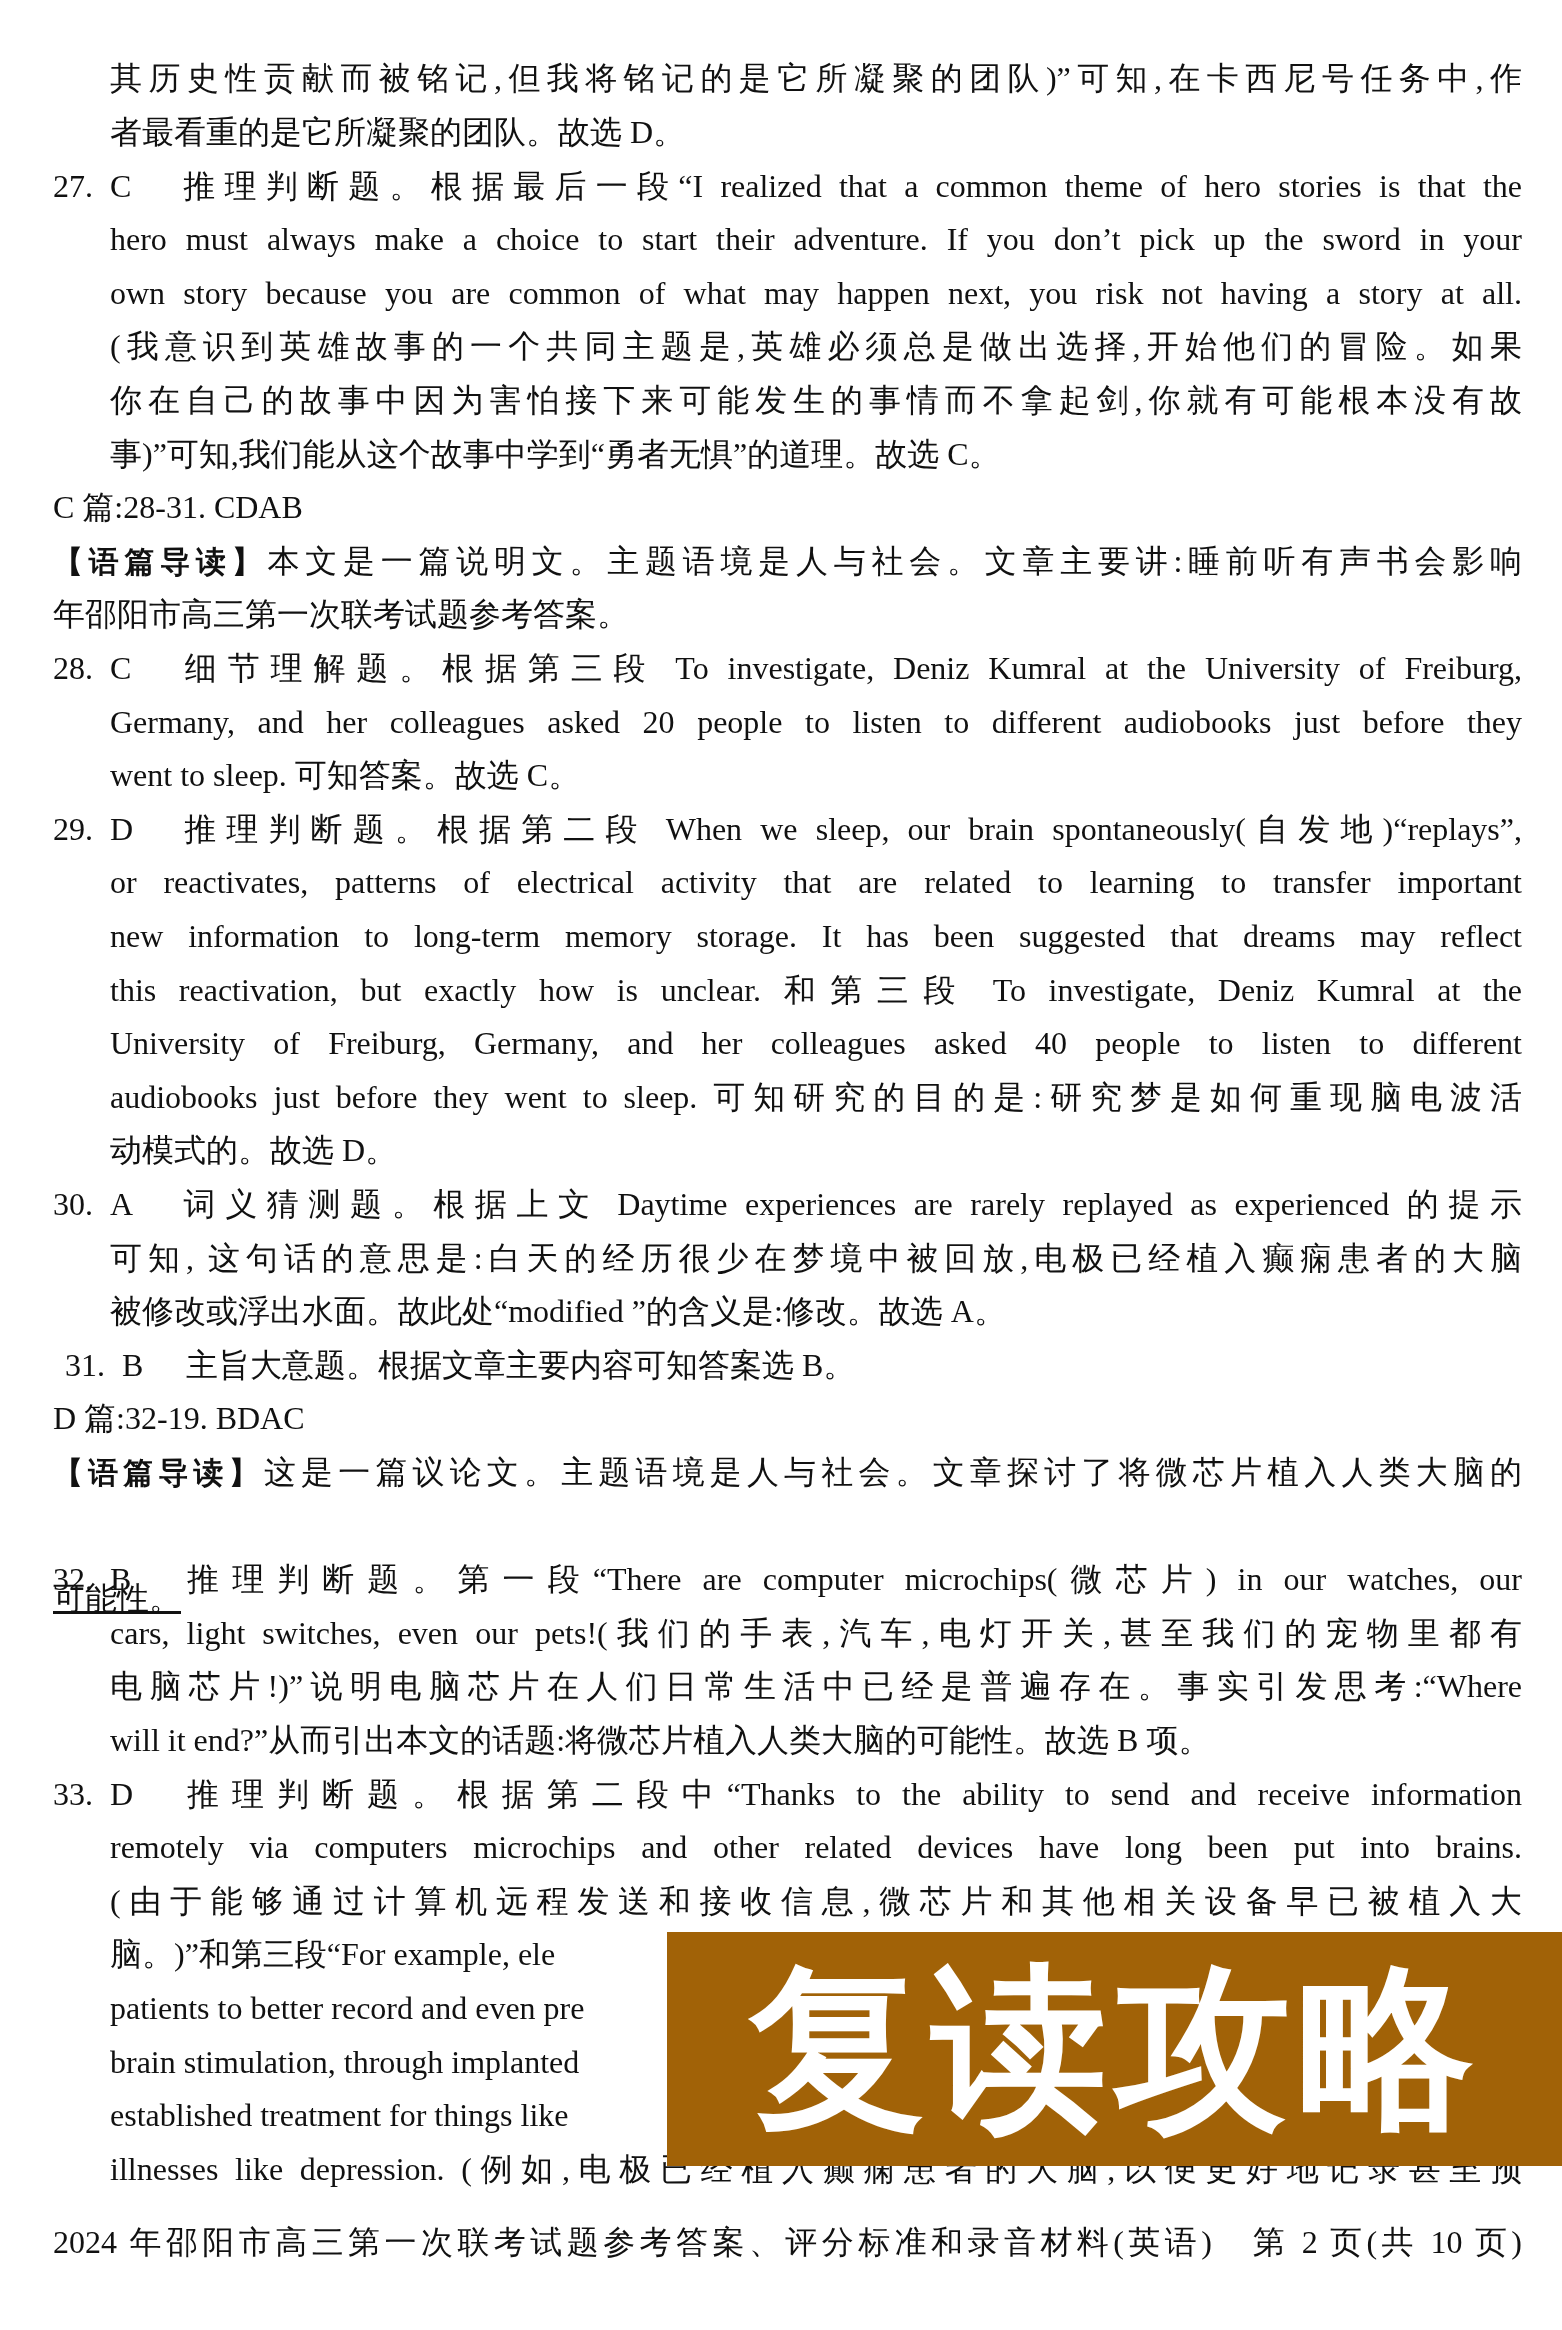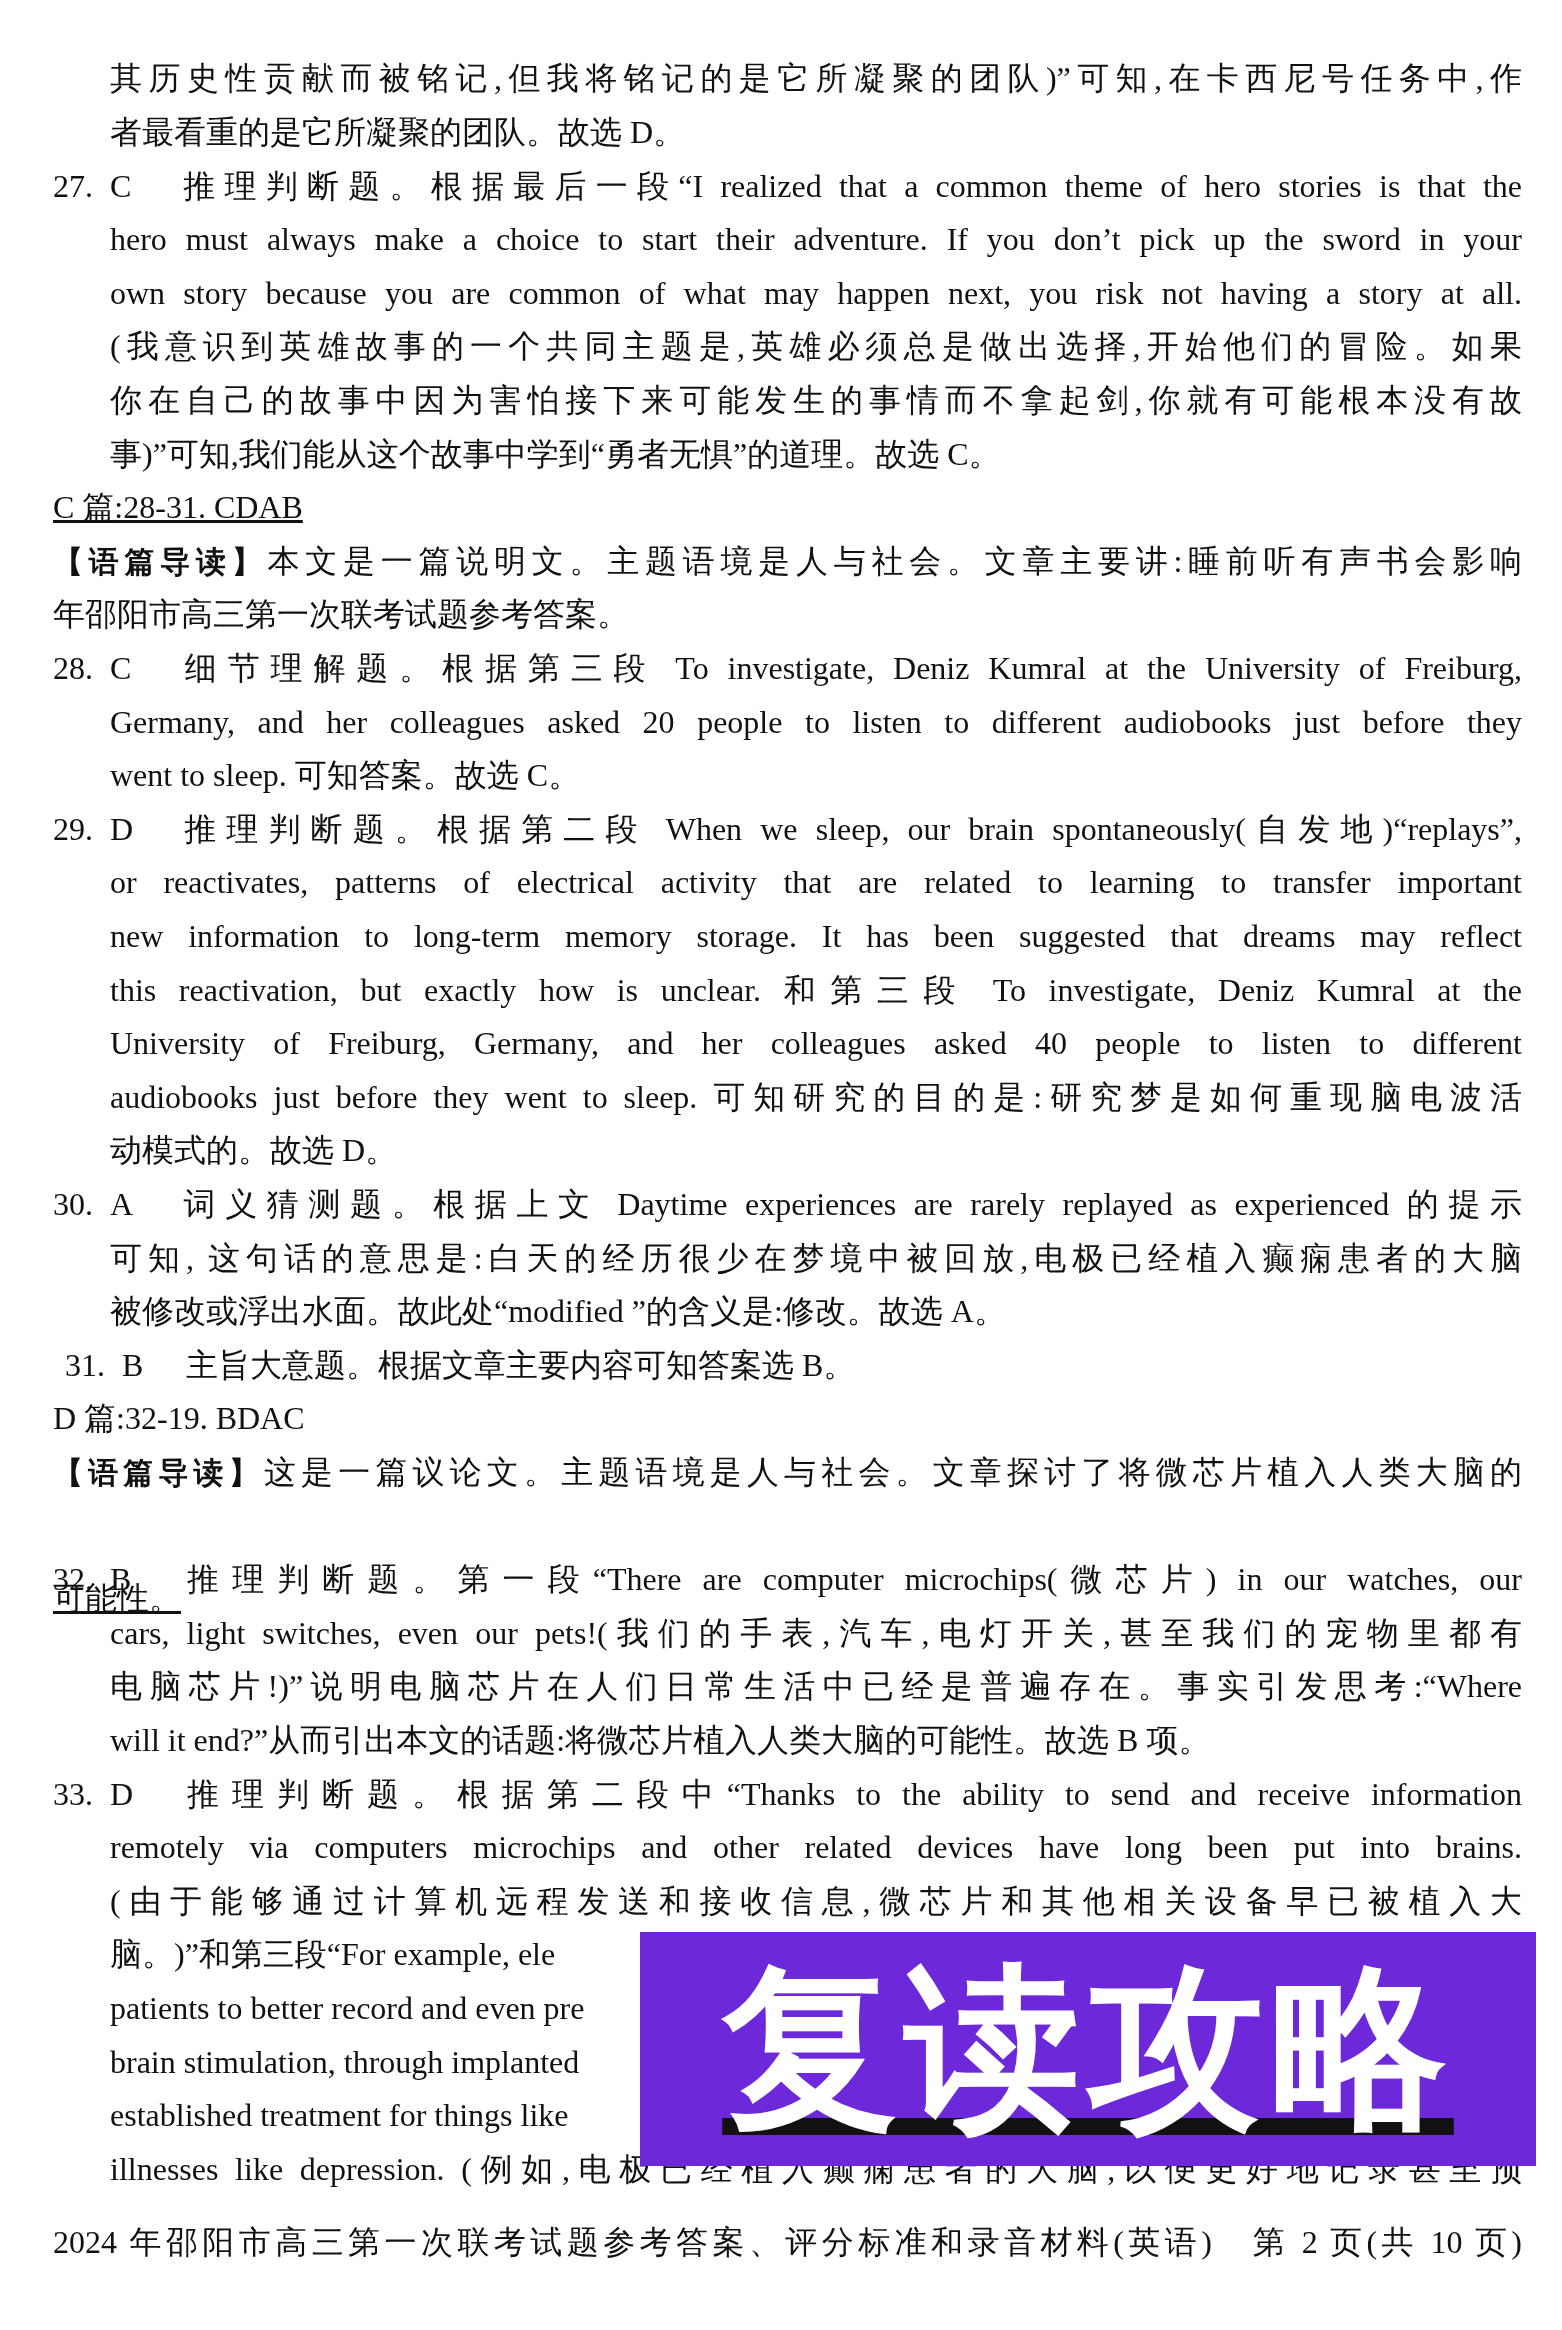--- a/index.html
+++ b/index.html
@@ -8,38 +8,38 @@
   .line { position: absolute; height: 53px; line-height: 53px; font-size: 32px;
           white-space: nowrap; overflow: hidden; }
   .line.just { text-align: justify; text-align-last: justify; white-space: normal; }
   .full { left: 53px; width: 1469px; }
   .cont { left: 110px; width: 1412px; }
   .qnum { display: inline-block; width: 57px; }
   .qans { display: inline-block; width: 64px; }
   .bracket-title { font-weight: bold; font-family: "DejaVu Sans", sans-serif; font-size: 30px; }
   .footer { position: absolute; left: 53px; width: 1469px; top: 2216px; height: 53px;
             line-height: 53px; font-size: 32px; text-align: justify; text-align-last: justify; }
-  .overlay { position: absolute; left: 640px; top: 1932px; width: 896px; height: 234px;
-             background: #6d28d9; display: flex; align-items: center; justify-content: center; text-decoration: underline; }
+  .overlay { position: absolute; left: 667px; top: 1932px; width: 896px; height: 234px;
+             background: #a16207; display: flex; align-items: center; justify-content: center; }
   .overlay span { color: #ffffff; font-family: "DejaVu Sans", sans-serif; font-weight: bold;
                   font-size: 176px; letter-spacing: 6.9px; line-height: 1; }
 </style>
 </head>
 <body>
 
 <div id="page">
     <div class="line cont just" style="top: 52px;"><span>其历史性贡献而被铭记,但我将铭记的是它所凝聚的团队)”可知,在卡西尼号任务中,作</span></div>
     <div class="line cont" style="top: 106px;"><span>者最看重的是它所凝聚的团队。故选 D。</span></div>
     <div class="line full just" style="top: 160px;"><span class="qnum">27.</span><span class="qans">C</span><span>推理判断题。根据最后一段“I realized that a common theme of hero stories is that the</span></div>
     <div class="line cont just" style="top: 213px;"><span>hero must always make a choice to start their adventure. If you don’t pick up the sword in your</span></div>
     <div class="line cont just" style="top: 267px;"><span>own story because you are common of what may happen next, you risk not having a story at all.</span></div>
     <div class="line cont just" style="top: 320px;"><span>(我意识到英雄故事的一个共同主题是,英雄必须总是做出选择,开始他们的冒险。如果</span></div>
     <div class="line cont just" style="top: 374px;"><span>你在自己的故事中因为害怕接下来可能发生的事情而不拿起剑,你就有可能根本没有故</span></div>
     <div class="line cont" style="top: 428px;"><span>事)”可知,我们能从这个故事中学到“勇者无惧”的道理。故选 C。</span></div>
-    <div class="line full" style="top: 481px; text-decoration: underline;"><span>C 篇:28-31. CDAB</span></div>
+    <div class="line full" style="top: 481px;"><span>C 篇:28-31. CDAB</span></div>
     <div class="line full just" style="top: 535px;"><span class="bracket-title">【语篇导读】</span><span>本文是一篇说明文。主题语境是人与社会。文章主要讲:睡前听有声书会影响</span></div>
     <div class="line full" style="top: 588px;"><span>年邵阳市高三第一次联考试题参考答案。</span></div>
     <div class="line full just" style="top: 642px;"><span class="qnum">28.</span><span class="qans">C</span><span>细节理解题。根据第三段 To investigate, Deniz Kumral at the University of Freiburg,</span></div>
     <div class="line cont just" style="top: 696px;"><span>Germany, and her colleagues asked 20 people to listen to different audiobooks just before they</span></div>
     <div class="line cont" style="top: 749px;"><span>went to sleep. 可知答案。故选 C。</span></div>
     <div class="line full just" style="top: 803px;"><span class="qnum">29.</span><span class="qans">D</span><span>推理判断题。根据第二段 When we sleep, our brain spontaneously(自发地)“replays”,</span></div>
     <div class="line cont just" style="top: 856px;"><span>or reactivates, patterns of electrical activity that are related to learning to transfer important</span></div>
     <div class="line cont just" style="top: 910px;"><span>new information to long-term memory storage. It has been suggested that dreams may reflect</span></div>
     <div class="line cont just" style="top: 964px;"><span>this reactivation, but exactly how is unclear. 和第三段 To investigate, Deniz Kumral at the</span></div>
     <div class="line cont just" style="top: 1017px;"><span>University of Freiburg, Germany, and her colleagues asked 40 people to listen to different</span></div>

